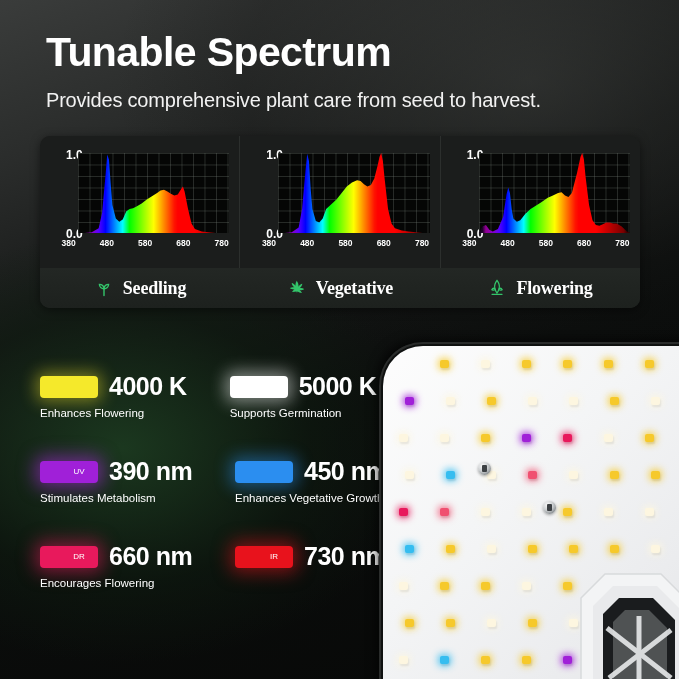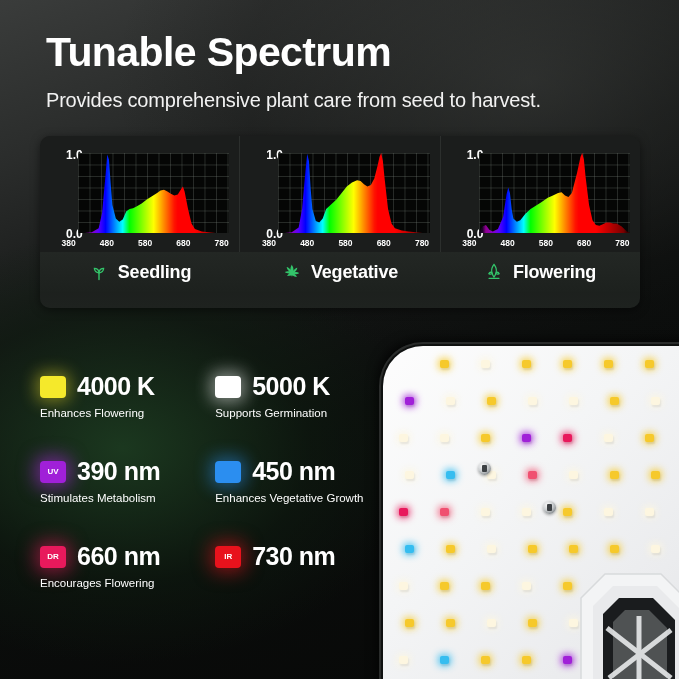--- a/index.html
+++ b/index.html
@@ -63,40 +63,41 @@
   .xticks{
     position:absolute;left:13px;right:4px;top:93px;height:12px;
   }
   .xtick{
     position:absolute;font-size:8.5px;font-weight:bold;color:#ffffff;
     transform:translateX(-50%);
   }
 
   
   .stage-bar{
-    position:absolute;left:0;bottom:16px;width:100%;height:40px;
+    position:absolute;left:0;bottom:0;width:100%;height:40px;
     display:flex;align-items:center;
     background:linear-gradient(180deg,#232724 0%,#1d211e 100%);
+    font-family:Liberation Serif, serif;
   }
   .stage-item{
     flex:1;display:flex;align-items:center;justify-content:center;gap:9px;
   }
   .stage-name{font-size:18px;font-weight:bold;color:#ffffff;letter-spacing:-0.2px;}
   .leaf-icon{width:20px;height:20px;display:block;}
 
   
   .specs{position:absolute;left:40px;top:372px;width:330px;}
   .spec-row{display:flex;margin-bottom:38px;}
   .spec-item{width:152px;}
   .spec-item.wide{width:178px;margin-left:43px;}
   .spec-head{display:flex;align-items:center;gap:11px;}
   .swatch{
-    width:26px;height:22px;border-radius:4px;flex:0 0 auto;
+    width:38px;height:22px;border-radius:4px;flex:0 0 auto;
     display:flex;align-items:center;justify-content:center;
-    font-size:8px;font-weight:bold;color:#ffffff;line-height:1;
+    font-size:8px;font-weight:normal;color:#ffffff;line-height:1;padding-left:20px;
   }
   .spec-value{font-size:25px;font-weight:bold;color:#ffffff;letter-spacing:-0.5px;white-space:nowrap;}
   .spec-desc{font-size:11.5px;color:#ffffff;margin-top:6px;white-space:nowrap;}
 
   
   .panel-wrap{
     position:absolute;left:355px;top:330px;width:330px;height:352px;
     overflow:hidden;
   }
   .led-board{

